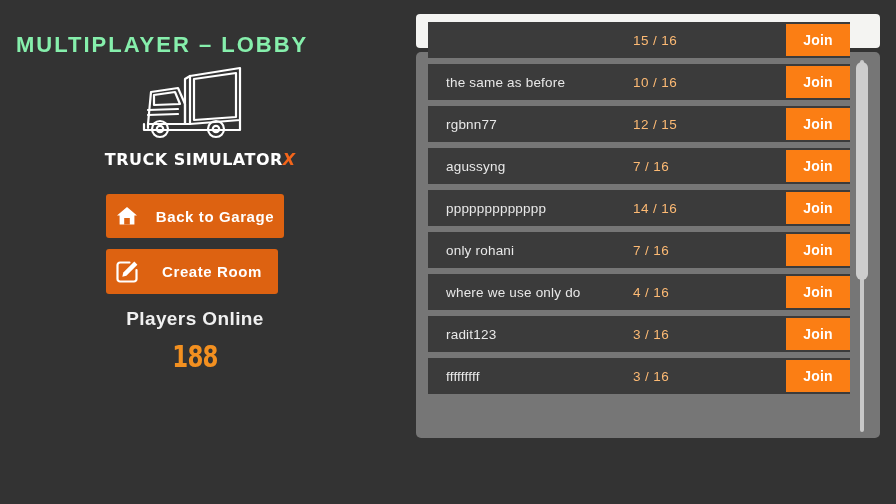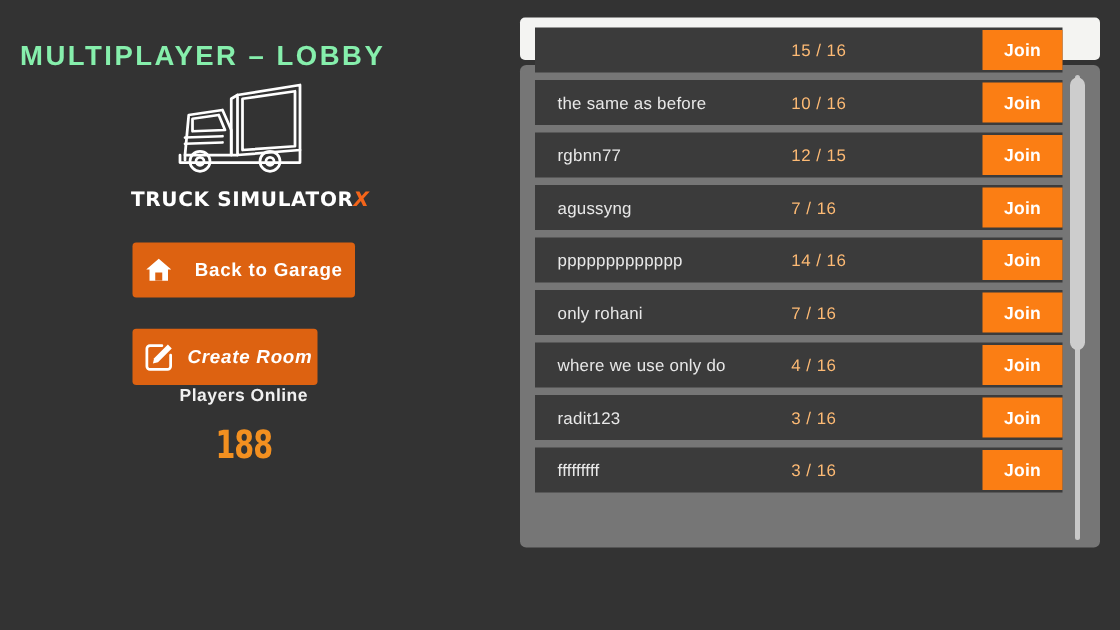--- a/index.html
+++ b/index.html
@@ -97,34 +97,33 @@
   }
 
   #back-to-garage-button {
     left: 106px;
     top: 194px;
     width: 178px;
     height: 44px;
   }
   #create-room-button {
     left: 106px;
-    top: 263px;
-    width: 148px;
+    top: 249px;
+    width: 172px;
     height: 45px;
-    font-style: italic;
   }
 
   #players-online-label {
     position: absolute;
     top: 308px;
     left: 0;
     width: 390px;
     text-align: center;
     color: #f0f0f0;
-    font-size: 14px;
+    font-size: 19px;
     font-weight: bold;
     letter-spacing: 0.4px;
   }
   #players-online-count {
     position: absolute;
     top: 338px;
     left: 0;
     width: 390px;
     text-align: center;
     color: #F39020;

